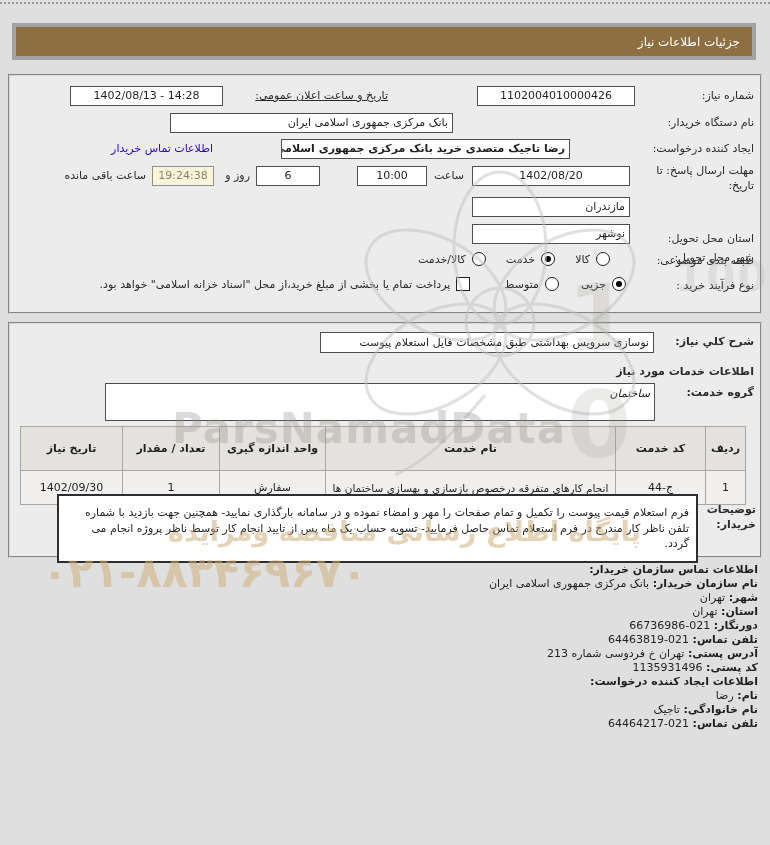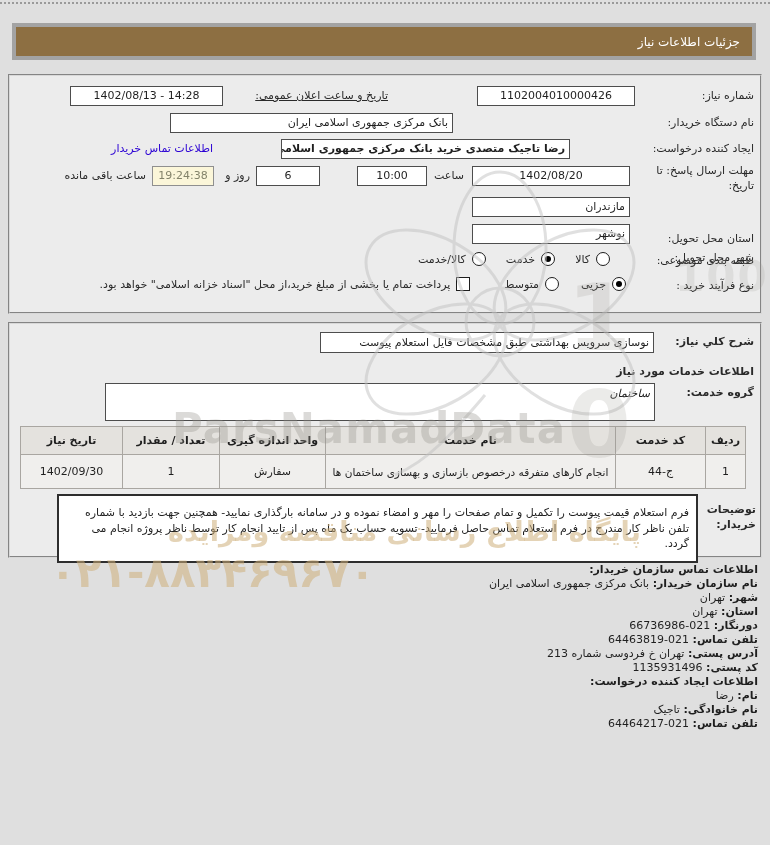--- a/index.html
+++ b/index.html
@@ -40,21 +40,21 @@
   .yellow{background:#fbf6d9;border:1px solid #8f8f8f;color:#83836a;}
   .link{color:#2b00d4;cursor:pointer;white-space:nowrap;}
   
   .radio{display:inline-block;width:12px;height:12px;border:1px solid #1d1d1d;border-radius:50%;background:#fff;vertical-align:-2px;}
   .radio.on::after{content:"";display:block;width:6px;height:6px;margin:3px;background:#000;border-radius:50%;}
   .chk{display:inline-block;width:12px;height:12px;border:1px solid #1d1d1d;background:#fff;vertical-align:-2px;}
   .optrow{display:flex;align-items:center;gap:6px;}
   
   table.svc{border-collapse:collapse;table-layout:fixed;width:725px;font-size:11px;}
   table.svc th,table.svc td{border:1px solid #a9a6a1;box-sizing:border-box;padding:2px 4px;}
-  table.svc th{background:#e4e2de;font-weight:bold;height:28px;}
+  table.svc th{background:#e4e2de;font-weight:bold;height:44px;}
   table.svc td{background:#f0efed;height:34px;text-align:center;}
   td.name-cell{font-size:10.5px;white-space:normal;}
   
   .notesbox{
     background:#fff;border:2px solid #2e2e2e;box-sizing:border-box;
     padding:9px 7px;font-size:11px;line-height:1.42;text-align:right;
   }
   
   .contact-line{position:relative;height:14px;line-height:14px;text-align:right;white-space:nowrap;}
   .contact-block{right:12px;text-align:right;}
@@ -230,13 +230,13 @@
       <path d="M150 225 C 120 260, 95 290, 60 305"></path>
     </g>
   </svg>
 </div>
 <div class="abs wm wm-text" style="left:555px;top:265px;font-size:92px;line-height:0.95;opacity:0.45;" dir="ltr">
   <span style="writing-mode:vertical-lr;text-orientation:upright;">10</span>
 </div>
 <div class="abs wm wm-text" style="left:675px;top:252px;font-size:42px;letter-spacing:2px;opacity:0.4;" dir="ltr">1001</div>
 <div class="abs wm wm-text" style="left:172px;top:404px;font-size:42px;letter-spacing:1px;opacity:0.8;" dir="ltr">ParsNamadData</div>
 <div class="abs wm wm-tan" style="left:168px;top:516px;font-size:27px;">پایگاه اطلاع رسانی مناقصه ومزایده</div>
-<div class="abs wm wm-tan" style="left:42px;top:548px;font-size:42px;letter-spacing:3px;margin-left:8px;" dir="ltr">۰۲۱-۸۸۳۴۶۹۶۷۰</div>
+<div class="abs wm wm-tan" style="left:42px;top:548px;font-size:42px;letter-spacing:3px;" dir="ltr">۰۲۱-۸۸۳۴۶۹۶۷۰</div>
 
 </body></html>

